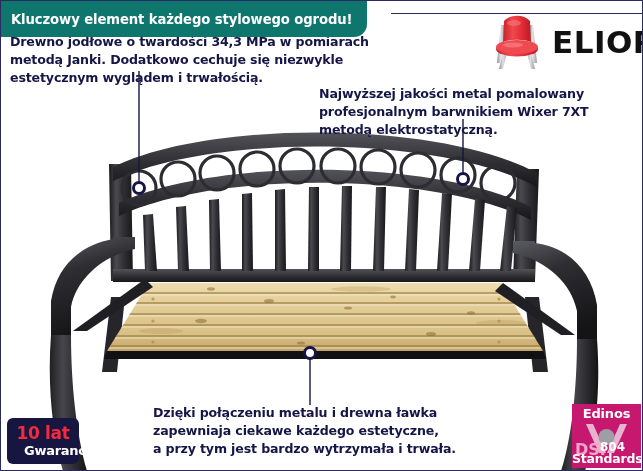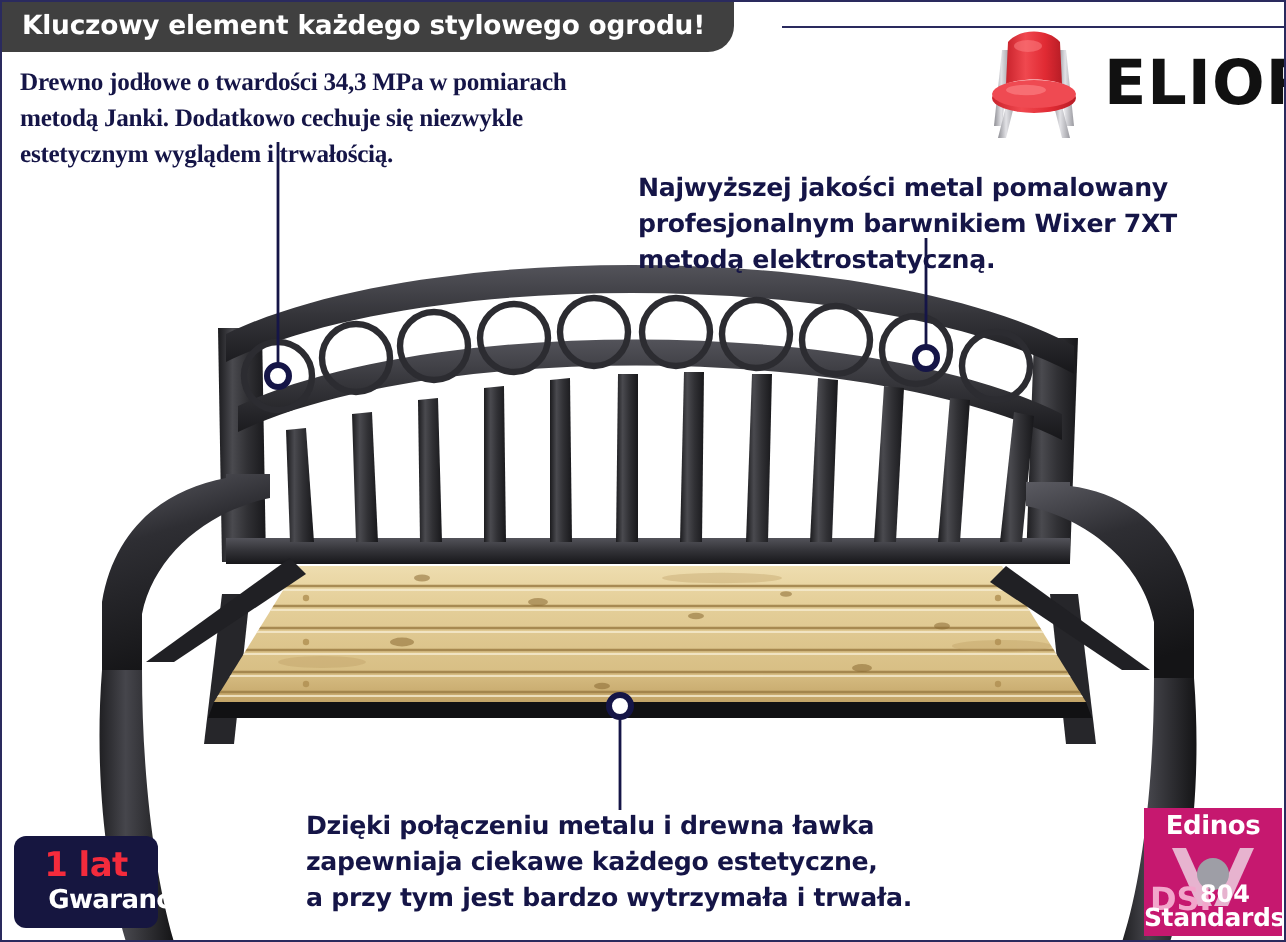--- a/index.html
+++ b/index.html
@@ -14,23 +14,23 @@
     width:643px;height:471px;
     background:#ffffff;
     box-sizing:border-box;
     border:1px solid #2a2a5e;
     overflow:hidden;
   }
 
   
   .header-tab{
     position:absolute;left:0;top:0;
-    height:25px;
+    height:36px;
     padding:0 14px 0 10px;
-    background:#404040;
+    background:#0f766e;
     border-bottom-right-radius:13px;
     display:flex;align-items:center;
     z-index:30;
   }
   .header-tab .htxt{
     color:#ffffff;
     font-size:13.2px;
     font-weight:bold;
     letter-spacing:-0.1px;
     white-space:nowrap;
@@ -47,21 +47,21 @@
   .callout-text{
     position:absolute;
     color:#151547;
     font-size:12.6px;
     font-weight:bold;
     line-height:1.42;
     letter-spacing:-0.15px;
     white-space:pre-line;
     z-index:25;
   }
-  #txt-wood{ left:9px;  top:32px; width:400px;font-family:Liberation Serif, serif; }
+  #txt-wood{ left:9px;  top:32px; width:400px; }
   #txt-metal{ left:318px; top:84px; width:320px; }
   #txt-combo{ left:152px; top:403px; width:400px; }
   .ring{
     position:absolute;
     border-radius:50%;
     background:#ffffff;
     box-sizing:border-box;
     z-index:27;
   }
   .ring.dark{ border:3px solid #151547; }
@@ -357,21 +357,21 @@
         <ellipse cx="29" cy="38" rx="21" ry="7" fill="#ef4a52"></ellipse>
 
         <ellipse cx="25" cy="36" rx="10" ry="2.6" fill="#fb7d82" opacity="0.7"></ellipse>
         <ellipse cx="26" cy="14" rx="7" ry="3" fill="#fb7d82" opacity="0.55"></ellipse>
       </svg>
     </div>
     <span class="brand">ELIOR</span>
   </div>
 
   <div class="badge-guar">
-    <span class="g1">1 lat</span>
+    <span class="g1">10 lat</span>
     <span class="g2">Gwarancji</span>
   </div>
 
   <div class="badge-edi">
     <svg viewBox="0 0 69 64" width="69" height="64" style="position:absolute;left:0;top:0;">
       <path d="M14 20 L27 49 L34 49 L21 20 Z" fill="#e7b3cf"></path>
       <path d="M55 20 L42 49 L35 49 L48 20 Z" fill="#e7b3cf"></path>
       <circle cx="34.5" cy="33" r="8" fill="#9e9ea6"></circle>
     </svg>
     <span class="e-top">Edinos</span>

